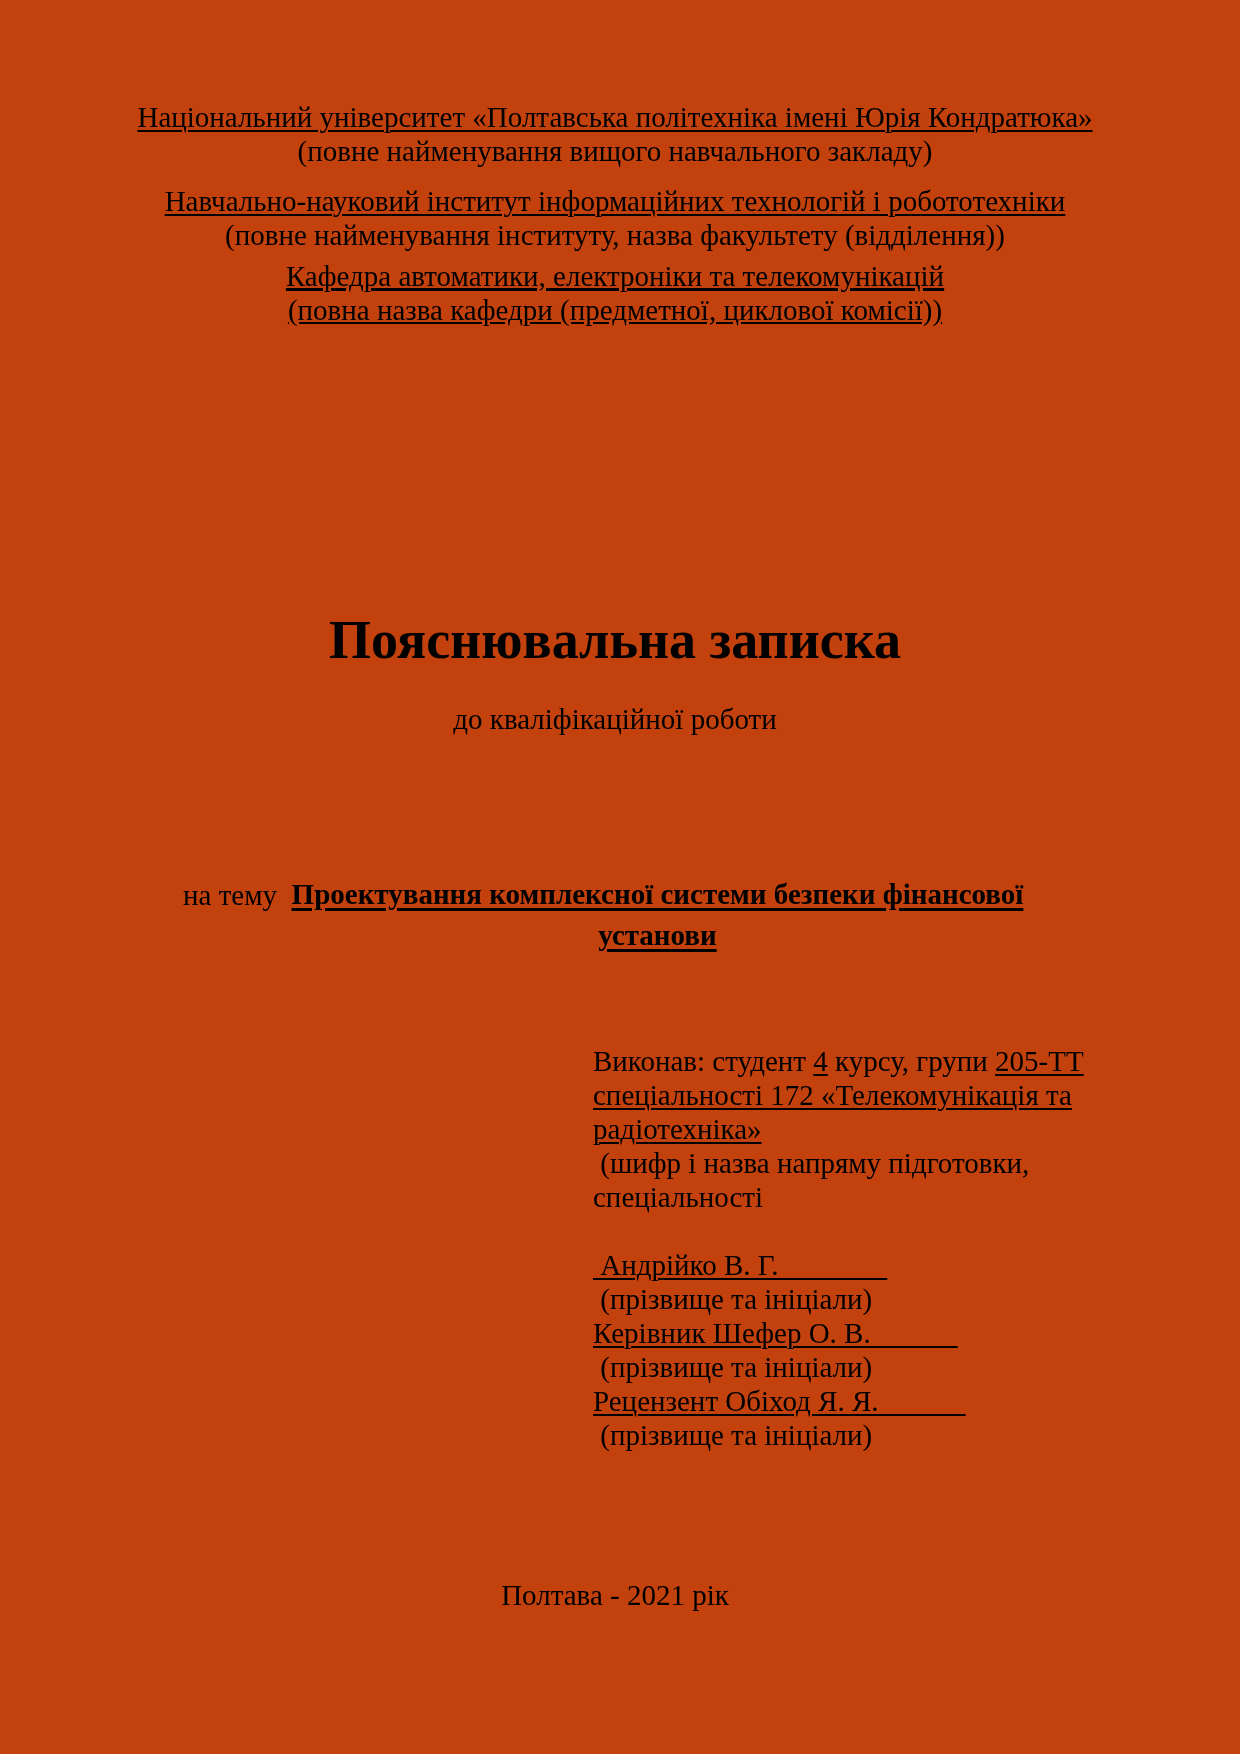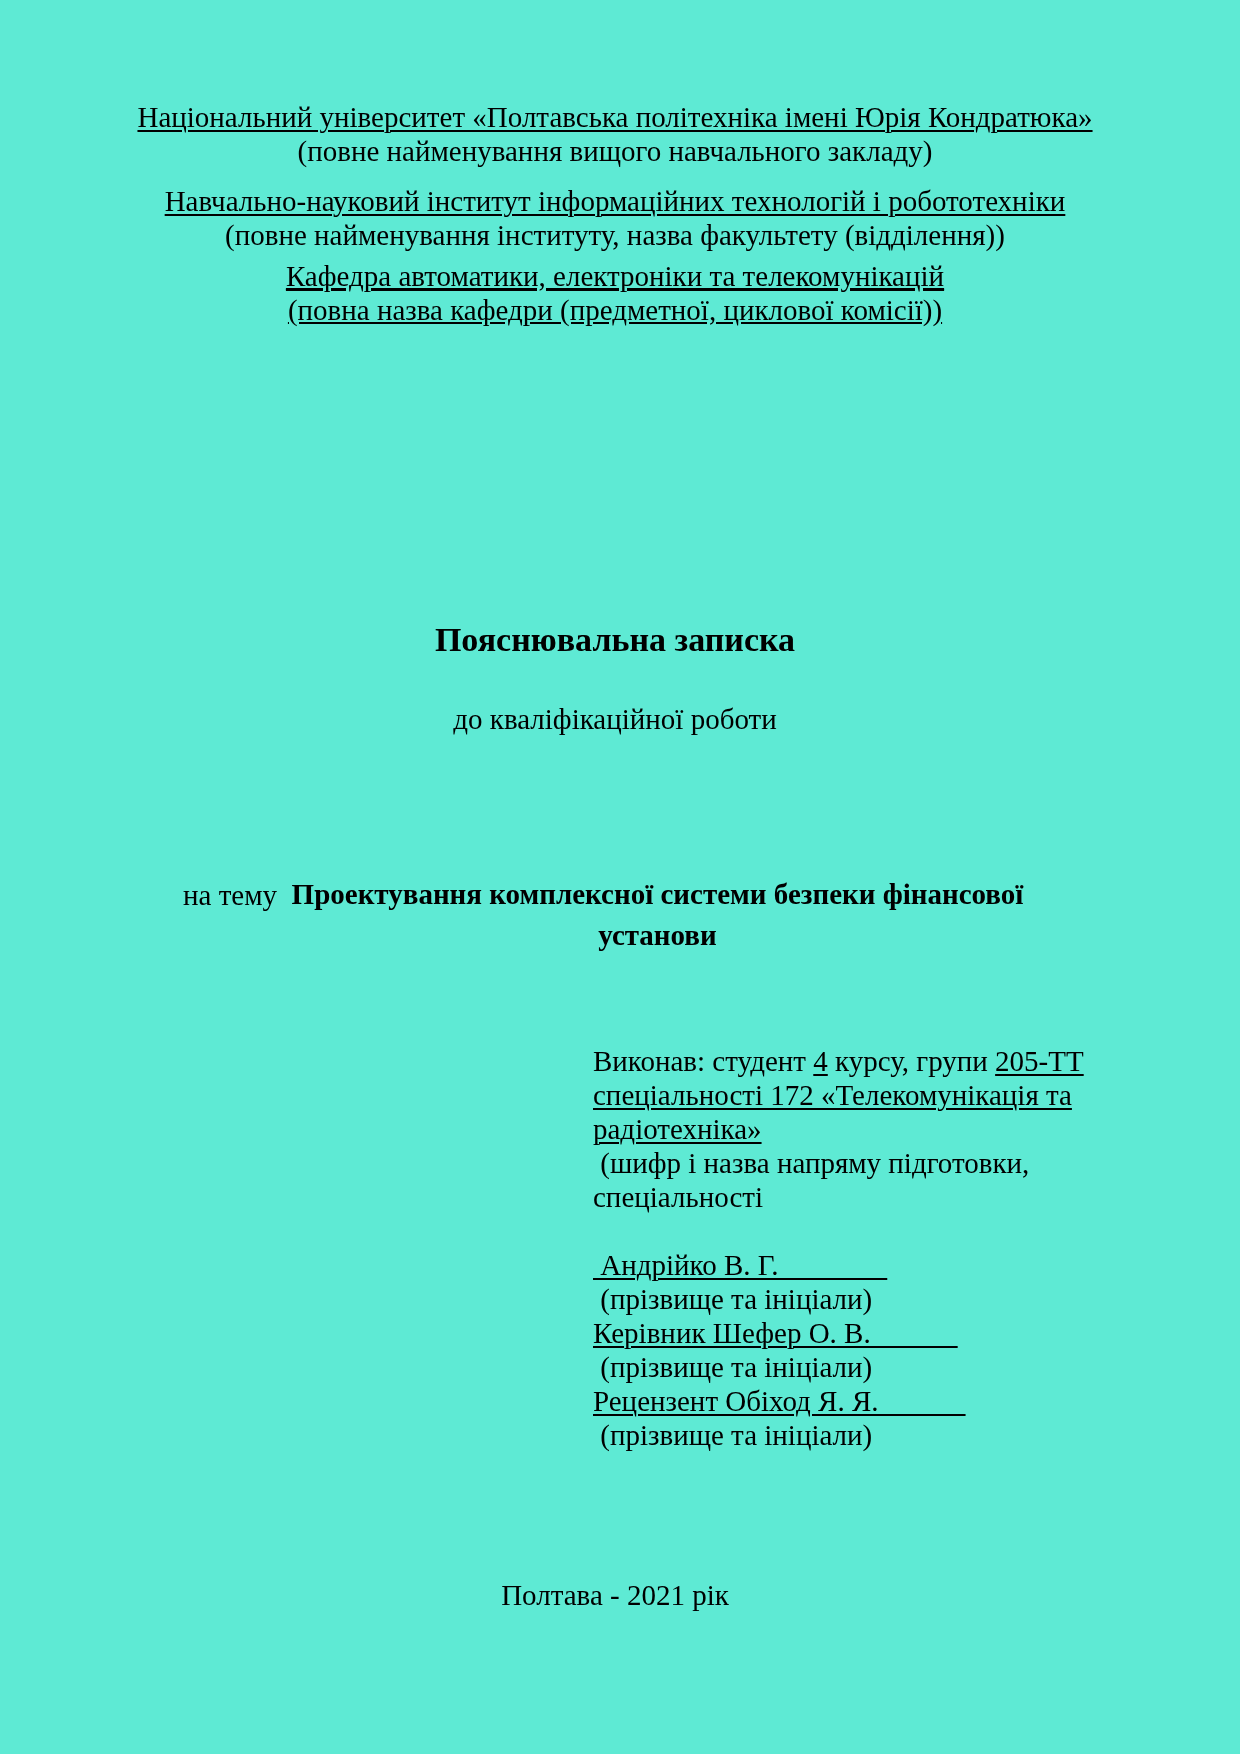--- a/index.html
+++ b/index.html
@@ -1,40 +1,40 @@
 <!DOCTYPE html>
 <html lang="uk"><head>
 <meta charset="utf-8">
 <style>
   html, body { margin: 0; padding: 0; background: #ffffff; }
   .page {
     position: relative;
     width: 1240px;
     height: 1754px;
-    background: #5eead4;
+    background: #c2410c;
     color: #000000;
     font-family: "Liberation Serif", "DejaVu Serif", serif;
     overflow: hidden;
   }
   .block {
     position: absolute;
     left: 110px;
     right: 120px;
     text-align: center;
     font-size: 29px;
     line-height: 34px;
   }
   .block .line { white-space: nowrap; }
   .u {
     text-decoration: underline;
     text-decoration-thickness: 2px;
     text-underline-offset: 3px;
   }
   .title {
-    font-size: 34px;
+    font-size: 54px;
     font-weight: bold;
     line-height: 48px;
   }
   .theme-label {
     position: absolute;
     left: 183px;
     top: 878px;
     font-size: 29px;
     line-height: 34px;
     white-space: nowrap;
@@ -42,20 +42,21 @@
   }
   .theme-text {
     position: absolute;
     left: 250px;
     top: 874px;
     width: 815px;
     text-align: center;
     font-size: 29px;
     font-weight: bold;
     line-height: 41px;
+    text-decoration: underline;
     text-decoration-thickness: 3px;
     text-underline-offset: 4px;
   }
   .author-block {
     position: absolute;
     left: 593px;
     top: 1044px;
     width: 530px;
     font-size: 29px;
     line-height: 34px;

